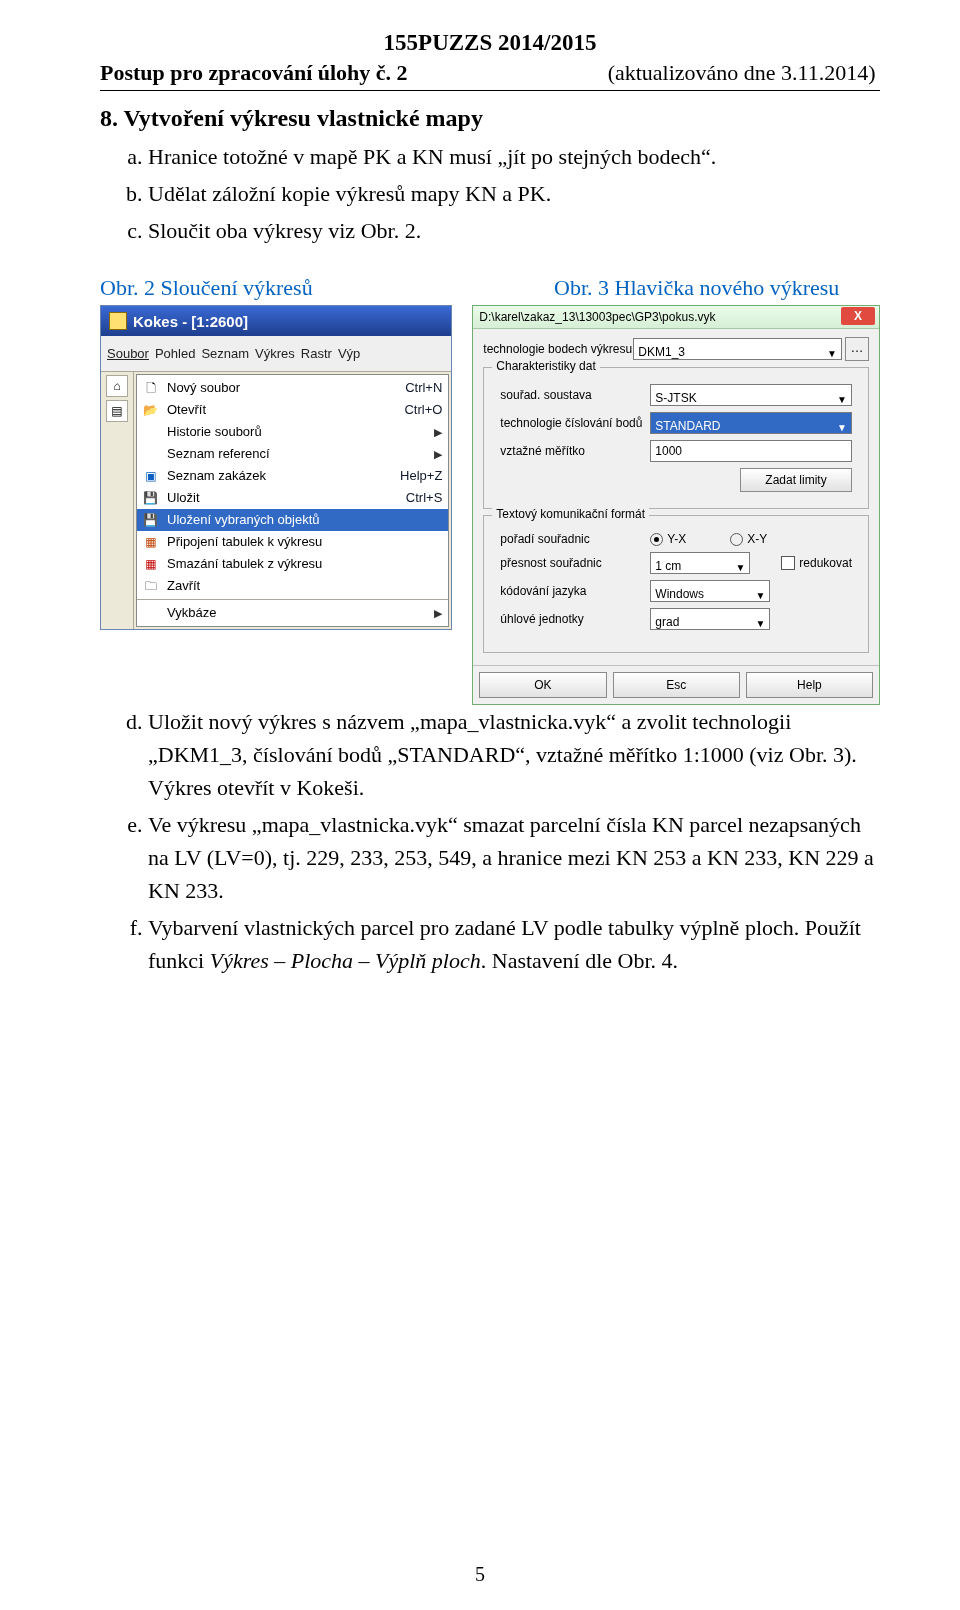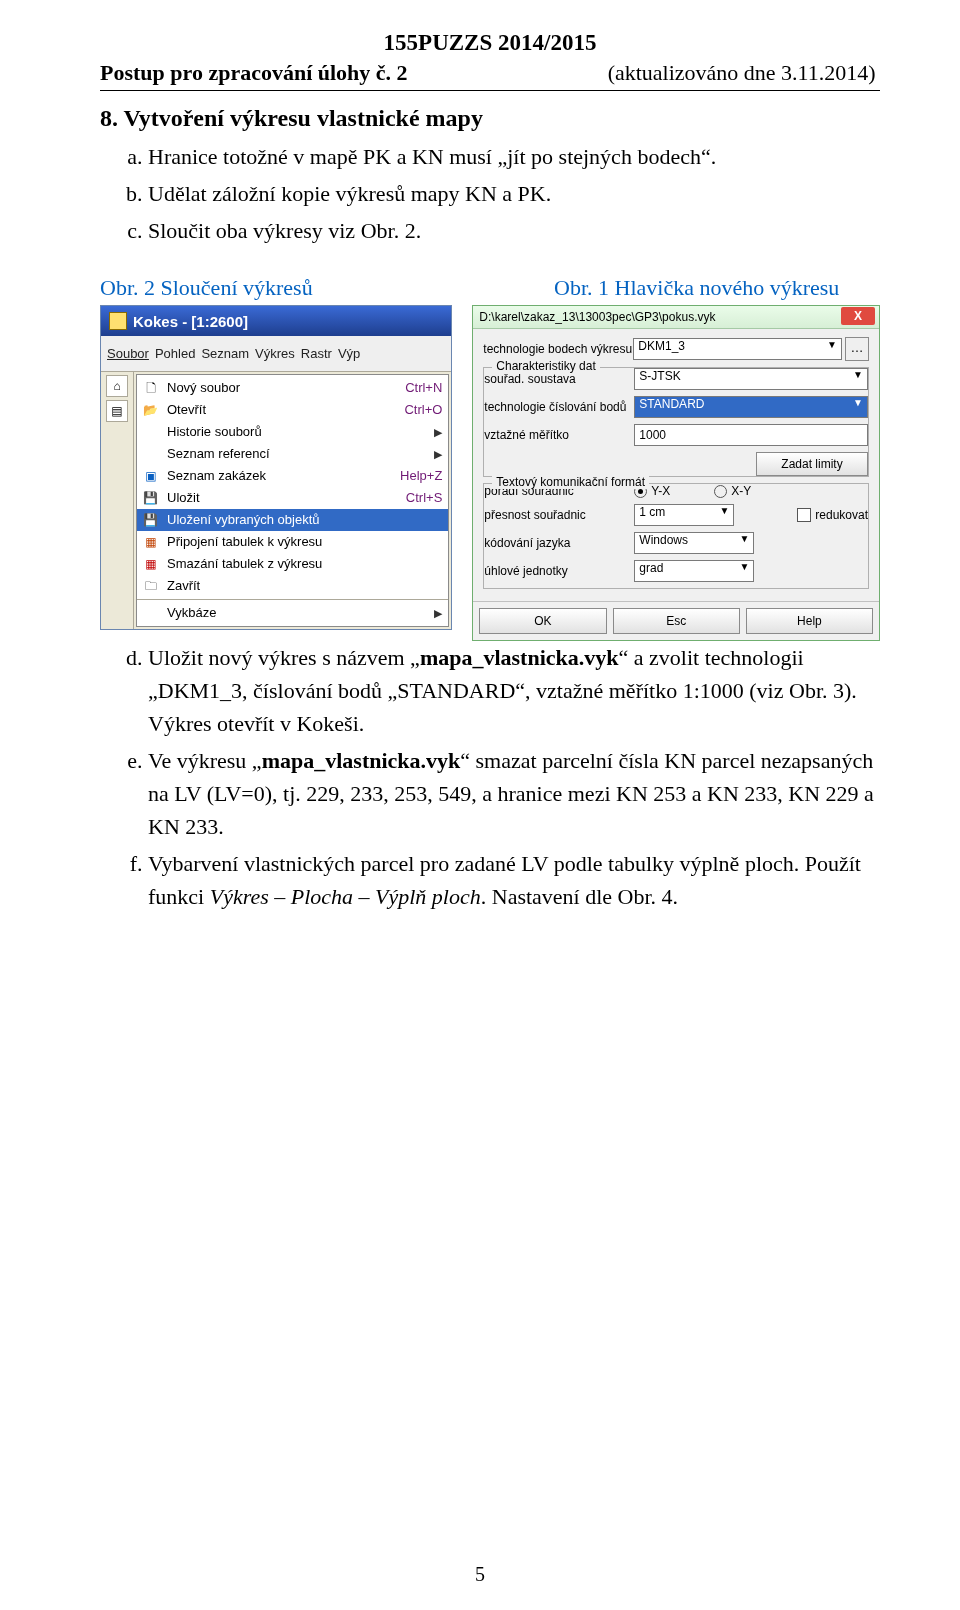--- a/index.html
+++ b/index.html
@@ -5,56 +5,56 @@
 html,body{margin:0;padding:0;background:#fff;font-family:"Times New Roman",serif;color:#000}
 .page{width:960px;min-height:1610px;margin:0 auto;position:relative;box-sizing:border-box;padding:30px 80px 40px 100px}
 .hdr-row{display:flex;justify-content:center;font-size:23px;font-weight:bold}
 .sub-row{display:flex;justify-content:flex-start;font-size:22px;margin-top:4px}
 .sub-row .b{font-weight:bold}
 .sub-row .r{font-weight:normal;margin-left:200px}
 hr.rule{border:none;border-top:1.5px solid #000;margin:4px 0 14px 0}
 .h1{font-size:24px;font-weight:bold;margin:2px 0 8px 0}
 ol.alpha{list-style:lower-alpha;padding-left:48px;margin:0}
 ol.alpha li{font-size:22px;line-height:1.5;margin-bottom:4px}
-.bold{font-weight:bold}
+.bold{font-weight:normal}
 .italic{font-style:italic}
 .figcaps{display:flex;gap:64px;margin-top:28px;font-size:22px}
 .figcaps .c1{color:#0563c1;width:390px}
 .figcaps .c2{color:#0563c1}
 .figs{display:flex;gap:20px;margin-top:4px;align-items:flex-start}
 
 .win-l{width:380px;border:1px solid #6a86b0;font-family:Tahoma,Arial,sans-serif;font-size:14px;background:#ece9d8;color:#000}
 .tb-l{height:30px;background:linear-gradient(#3a6ad5,#1e3e8e);color:#fff;display:flex;align-items:center;padding:0 8px;font-weight:bold;font-size:15px}
 .ico-kokes{width:16px;height:16px;background:#ffe070;border:1px solid #8a6a00;margin-right:6px}
 .mbar{background:#efefef;border-bottom:1px solid #aca899;padding:10px 6px;display:flex;gap:6px;font-size:13px;color:#222}
 .mbar span u{text-decoration:underline}
 .left-body{display:flex}
 .tools{width:32px;background:#ece9d8;border-right:1px solid #aca899;display:flex;flex-direction:column;align-items:center;padding-top:3px;gap:3px}
 .t-ico{width:20px;height:20px;border:1px solid #aca899;background:#fff;font-size:12px;line-height:20px;text-align:center}
 .menu{flex:1;background:#fff;border:1px solid #8a8a8a;margin:2px;padding:2px 0}
 .mi{display:flex;align-items:center;padding:2px 6px 2px 4px;font-size:13px;line-height:18px}
 .mi .mico{width:20px;height:16px;margin-right:6px;display:inline-flex;align-items:center;justify-content:center;font-size:12px}
 .mi .lab{flex:1}
-.mi .sc{color:#701a75;margin-left:8px}
+.mi .sc{color:#0f172a;margin-left:8px}
 .mi .arr{margin-left:6px;color:#333;font-size:11px}
 .mi.hi{background:#316ac5;color:#fff}
 .sep{border-top:1px solid #aca899;margin:2px 0}
 
 .win-r{width:440px;border:1px solid #6fae6f;font-family:Tahoma,Arial,sans-serif;font-size:13px;background:#f0f0f0;color:#000}
 .tb-r{height:22px;background:linear-gradient(#eafce9,#d7efd6);display:flex;align-items:center;padding:0 6px;border-bottom:1px solid #a5c9a5;font-size:12px;position:relative}
 .tb-r .close{position:absolute;right:4px;top:1px;width:34px;height:18px;background:#e04a3f;color:#fff;text-align:center;font-weight:bold;border-radius:2px;line-height:18px}
 .dlgbody{padding:8px 10px 6px 10px}
 .drow{display:flex;align-items:center;margin-bottom:6px}
 .drow label{width:150px;font-size:12px}
 .dinput{flex:1;height:20px;border:1px solid #7a7a7a;background:#fff;padding:0 4px;display:flex;align-items:center;font-size:12px}
-.sel{width:120px;height:20px;border:1px solid #7a7a7a;background:#fff;padding:0 4px;font-size:12px;display:flex;align-items:flex-start;justify-content:space-between}
+.sel{width:120px;height:20px;border:1px solid #7a7a7a;background:#fff;padding:0 4px;font-size:12px;display:flex;align-items:flex-end;justify-content:space-between}
 .sel.blue{background:#316ac5;color:#fff}
 .sel .dd{font-size:10px}
 .btn-sq{width:22px;height:22px;border:1px solid #8a8a8a;background:#efefef;margin-left:3px;text-align:center;line-height:20px}
-.gb{border:1px solid #b0b0b0;padding:0;margin:6px 0;position:relative}
+.gb{border:1px solid #b0b0b0;padding:16px;margin:6px 0;position:relative}
 .gb .gtitle{position:absolute;top:-9px;left:8px;background:#f0f0f0;padding:0 4px;font-size:12px}
 .radio{display:flex;align-items:center;gap:4px;font-size:12px}
 .radio .rb{width:11px;height:11px;border:1px solid #555;border-radius:50%;display:inline-flex;align-items:center;justify-content:center}
 .radio .rb.on::after{content:"";width:5px;height:5px;background:#000;border-radius:50%}
 .chk{width:12px;height:12px;border:1px solid #555;background:#fff;display:inline-block;margin-right:4px;vertical-align:middle}
 .btnbar{display:flex;gap:6px;border-top:1px solid #c0c0c0;padding:6px;justify-content:center}
 .dbtn{flex:1;height:24px;border:1px solid #8a8a8a;background:linear-gradient(#fff,#e2e2e2);font-size:12px;text-align:center;line-height:24px}
 .right-align{display:flex;justify-content:flex-end;margin-top:6px}
 .zbtn{width:110px;height:22px;border:1px solid #8a8a8a;background:linear-gradient(#fff,#e2e2e2);font-size:12px;text-align:center;line-height:22px}
 .second-list{margin-top:36px}
@@ -77,21 +77,21 @@
   <div class="h1">8.  Vytvoření výkresu vlastnické mapy</div>
 
   <ol class="alpha">
     <li>Hranice totožné v mapě PK a KN musí „jít po stejných bodech“.</li>
     <li>Udělat záložní kopie výkresů mapy KN a PK.</li>
     <li>Sloučit oba výkresy viz Obr. 2.</li>
   </ol>
 
   <div class="figcaps">
     <div class="c1">Obr. 2  Sloučení výkresů</div>
-    <div class="c2">Obr. 1  Hlavička nového výkresu</div>
+    <div class="c2">Obr. 3  Hlavička nového výkresu</div>
   </div>
 
   <div class="figs">
 
     <div class="win-l">
       <div class="tb-l">
         <span class="ico-kokes"></span>
         <span>Kokes - [1:2600]</span>
       </div>
       <div class="mbar">

